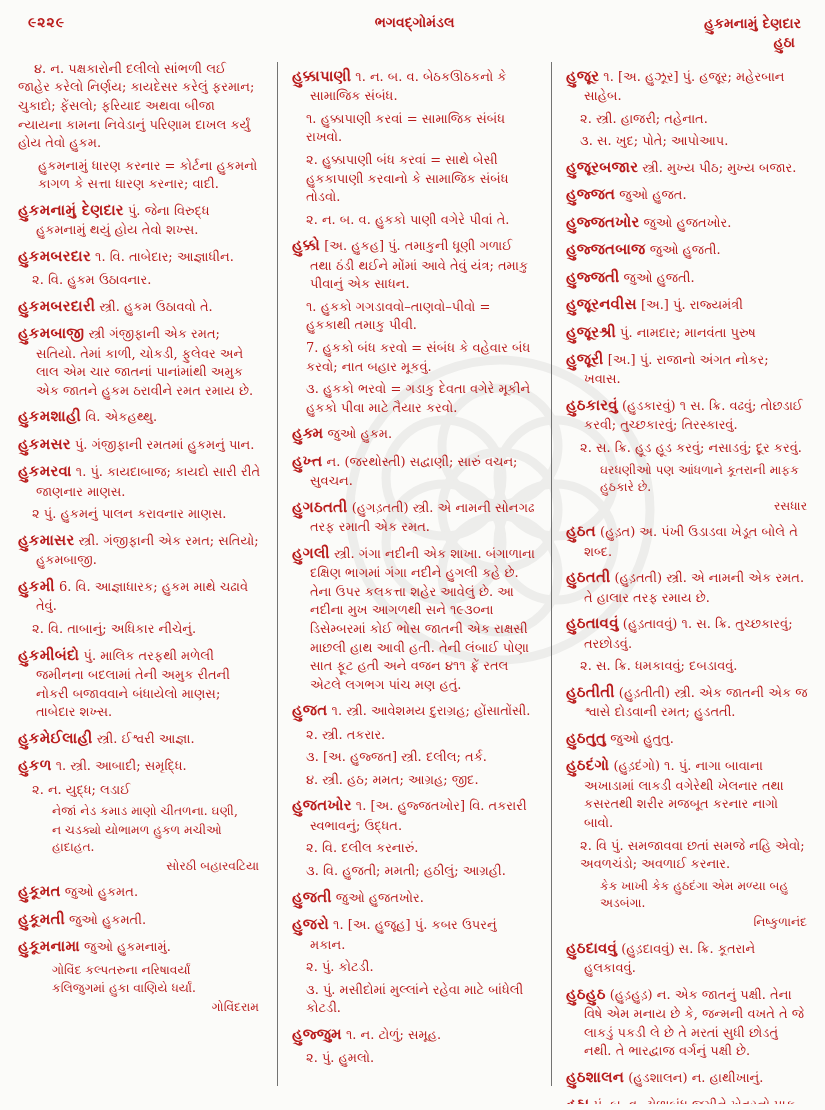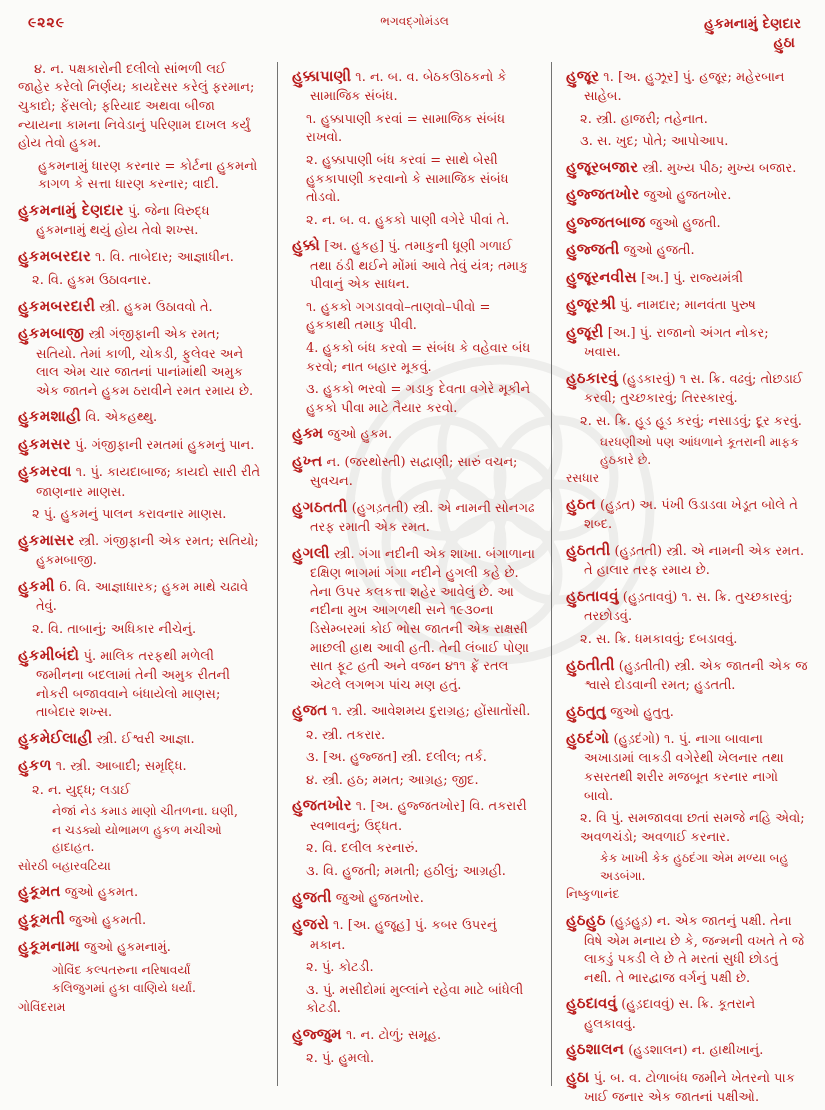--- a/index.html
+++ b/index.html
@@ -12,21 +12,21 @@
     font-family:"DejaVu Serif","Liberation Serif",serif;
     overflow:hidden;
     box-sizing:border-box;
   }
   .page-header {
     position:relative; z-index:2;
     display:flex; justify-content:space-between; align-items:flex-start;
     padding:14px 24px 2px 28px;
   }
   .hdr-pageno { font-size:14px; font-weight:bold; letter-spacing:1px; }
-  .hdr-title  { font-size:12px; font-weight:normal; margin-left:60px; }
+  .hdr-title  { font-size:14px; font-weight:bold; margin-left:60px; }
   .hdr-guide  { text-align:right; line-height:1.35; }
   .hdr-guide .gw-top    { font-size:14px; font-weight:bold; display:block; }
   .hdr-guide .gw-bottom { font-size:14px; font-weight:bold; display:block; padding-right:6px; }
 
   .page-body {
     position:relative; z-index:1;
     display:flex;
     padding:6px 8px 0 12px;
     height:1044px;
     gap:8px;
@@ -44,21 +44,21 @@
     margin:2px 0 18px 0;
   }
 
   
   .para { margin:4px 0; }
   .para-cont  { padding-left:0; text-indent:16px; margin-top:0; }
   .para-entry { padding-left:18px; text-indent:-18px; margin-top:6px; }
   .para-sub   { padding-left:14px; margin:4px 0; }
   .para-idiom { padding-left:20px; margin:4px 0; }
   .para-verse { padding-left:34px; margin:1px 0; font-size:12.3px; }
-  .para-attr  { text-align:left; font-size:12.3px; margin:0 2px 6px 0; }
+  .para-attr  { text-align:right; font-size:12.3px; margin:0 2px 6px 0; }
   .headword   { font-weight:bold; font-size:15px; letter-spacing:.2px; }
 
   
   .watermark {
     position:absolute; z-index:0; left:330px; top:330px;
     pointer-events:none;
   }
 </style>
 </head>
 <body>
@@ -118,21 +118,21 @@
         <div class="para para-attr"><span>ગોવિંદરામ</span></div>
       </div>
     <div class="divider"></div>
     <div class="col">
         <div class="para para-entry"><span class="headword">હુક્કાપાણી</span> <span>૧. ન. બ. વ. બેઠકઊઠકનો કે સામાજિક સંબંધ.</span></div>
         <div class="para para-sub"><span>૧. હુક્કાપાણી કરવાં = સામાજિક સંબંધ રાખવો.</span></div>
         <div class="para para-sub"><span>૨. હુક્કાપાણી બંધ કરવાં = સાથે બેસી હુકકાપાણી કરવાનો કે સામાજિક સંબંધ તોડવો.</span></div>
         <div class="para para-sub"><span>૨. ન. બ. વ. હુકકો પાણી વગેરે પીવાં તે.</span></div>
         <div class="para para-entry"><span class="headword">હુક્કો</span> <span>[અ. હુકહ] પું. તમાકુની ધૂણી ગળાઈ તથા ઠંડી થઈને મોંમાં આવે તેવું યંત્ર; તમાકુ પીવાનું એક સાધન.</span></div>
         <div class="para para-sub"><span>૧. હુકકો ગગડાવવો–તાણવો–પીવો = હુકકાથી તમાકુ પીવી.</span></div>
-        <div class="para para-sub"><span>4. હુકકો બંધ કરવો = સંબંધ કે વહેવાર બંધ કરવો; નાત બહાર મૂકવું.</span></div>
+        <div class="para para-sub"><span>7. હુકકો બંધ કરવો = સંબંધ કે વહેવાર બંધ કરવો; નાત બહાર મૂકવું.</span></div>
         <div class="para para-sub"><span>૩. હુકકો ભરવો = ગડાકુ દેવતા વગેરે મૂકીને હુકકો પીવા માટે તૈયાર કરવો.</span></div>
         <div class="para para-entry"><span class="headword">હુક્મ</span> <span>જુઓ હુકમ.</span></div>
         <div class="para para-entry"><span class="headword">હુખ્ત</span> <span>ન. (જરથોસ્તી) સદ્વાણી; સારું વચન; સુવચન.</span></div>
         <div class="para para-entry"><span class="headword">હુગઠતતી</span> <span>(હુગડ઼તતી) સ્ત્રી. એ નામની સોનગઢ તરફ રમાતી એક રમત.</span></div>
         <div class="para para-entry"><span class="headword">હુગલી</span> <span>સ્ત્રી. ગંગા નદીની એક શાખા. બંગાળાના દક્ષિણ ભાગમાં ગંગા નદીને હુગલી કહે છે. તેના ઉપર કલકત્તા શહેર આવેલું છે. આ નદીના મુખ આગળથી સને ૧૯૩૦ના ડિસેમ્બરમાં કોઈ ભોસ જાતની એક રાક્ષસી માછલી હાથ આવી હતી. તેની લંબાઈ પોણા સાત ફૂટ હતી અને વજન ૪૧૧ ફ્રેં રતલ એટલે લગભગ પાંચ મણ હતું.</span></div>
         <div class="para para-entry"><span class="headword">હુજત</span> <span>૧. સ્ત્રી. આવેશમય દુરાગ્રહ; હોંસાતોંસી.</span></div>
         <div class="para para-sub"><span>૨. સ્ત્રી. તકરાર.</span></div>
         <div class="para para-sub"><span>૩. [અ. હુજ્જત] સ્ત્રી. દલીલ; તર્ક.</span></div>
         <div class="para para-sub"><span>૪. સ્ત્રી. હઠ; મમત; આગ્રહ; જીદ.</span></div>
         <div class="para para-entry"><span class="headword">હુજતખોર</span> <span>૧. [અ. હુજ્જતખોર] વિ. તકરારી સ્વભાવનું; ઉદ્ધત.</span></div>
@@ -144,41 +144,42 @@
         <div class="para para-sub"><span>૩. પું. મસીદોમાં મુલ્લાંને રહેવા માટે બાંધેલી કોટડી.</span></div>
         <div class="para para-entry"><span class="headword">હુજ્જુમ</span> <span>૧. ન. ટોળું; સમૂહ.</span></div>
         <div class="para para-sub"><span>૨. પું. હુમલો.</span></div>
       </div>
     <div class="divider"></div>
     <div class="col">
         <div class="para para-entry"><span class="headword">હુજૂર</span> <span>૧. [અ. હુઝૂર] પું. હજૂર; મહેરબાન સાહેબ.</span></div>
         <div class="para para-sub"><span>૨. સ્ત્રી. હાજરી; તહેનાત.</span></div>
         <div class="para para-sub"><span>૩. સ. ખુદ; પોતે; આપોઆપ.</span></div>
         <div class="para para-entry"><span class="headword">હુજૂરબજાર</span> <span>સ્ત્રી. મુખ્ય પીઠ; મુખ્ય બજાર.</span></div>
+        <div class="para para-entry"><span class="headword">હુજ્જત</span> <span>જુઓ હુજત.</span></div>
         <div class="para para-entry"><span class="headword">હુજ્જતખોર</span> <span>જુઓ હુજતખોર.</span></div>
         <div class="para para-entry"><span class="headword">હુજ્જતબાજ</span> <span>જુઓ હુજતી.</span></div>
         <div class="para para-entry"><span class="headword">હુજ્જતી</span> <span>જુઓ હુજતી.</span></div>
         <div class="para para-entry"><span class="headword">હુજૂરનવીસ</span> <span>[અ.] પું. રાજ્યમંત્રી</span></div>
         <div class="para para-entry"><span class="headword">હુજૂરશ્રી</span> <span>પું. નામદાર; માનવંતા પુરુષ</span></div>
         <div class="para para-entry"><span class="headword">હુજૂરી</span> <span>[અ.] પું. રાજાનો અંગત નોકર; ખવાસ.</span></div>
         <div class="para para-entry"><span class="headword">હુઠકારવું</span> <span>(હુડકારવું) ૧ સ. ક્રિ. વઢવું; તોછડાઈ કરવી; તુચ્છકારવું; તિરસ્કારવું.</span></div>
         <div class="para para-sub"><span>૨. સ. ક્રિ. હૂડ હૂડ કરવું; નસાડવું; દૂર કરવું.</span></div>
         <div class="para para-verse"><span>ઘરધણીઓ પણ આંધળાને કૂતરાની માફક હુઠકારે છે.</span></div>
         <div class="para para-attr"><span>રસધાર</span></div>
         <div class="para para-entry"><span class="headword">હુઠત</span> <span>(હુડ઼ત) અ. પંખી ઉડાડવા ખેડૂત બોલે તે શબ્દ.</span></div>
         <div class="para para-entry"><span class="headword">હુઠતતી</span> <span>(હુડ઼તતી) સ્ત્રી. એ નામની એક રમત. તે હાલાર તરફ રમાય છે.</span></div>
         <div class="para para-entry"><span class="headword">હુઠતાવવું</span> <span>(હુડ઼તાવવું) ૧. સ. ક્રિ. તુચ્છકારવું; તરછોડવું.</span></div>
         <div class="para para-sub"><span>૨. સ. ક્રિ. ધમકાવવું; દબડાવવું.</span></div>
         <div class="para para-entry"><span class="headword">હુઠતીતી</span> <span>(હુડ઼તીતી) સ્ત્રી. એક જાતની એક જ શ્વાસે દોડવાની રમત; હુડતતી.</span></div>
         <div class="para para-entry"><span class="headword">હુઠતુતુ</span> <span>જુઓ હુતુતુ.</span></div>
         <div class="para para-entry"><span class="headword">હુઠદંગો</span> <span>(હુડ઼દંગો) ૧. પું. નાગા બાવાના અખાડામાં લાકડી વગેરેથી ખેલનાર તથા કસરતથી શરીર મજબૂત કરનાર નાગો બાવો.</span></div>
         <div class="para para-sub"><span>૨. વિ પું. સમજાવવા છતાં સમજે નહિ એવો; અવળચંડો; અવળાઈ કરનાર.</span></div>
         <div class="para para-verse"><span>કેક ખાખી કેક હુઠદંગા એમ મળ્યા બહુ અડબંગા.</span></div>
         <div class="para para-attr"><span>નિષ્કુળાનંદ</span></div>
+        <div class="para para-entry"><span class="headword">હુઠદાવવું</span> <span>(હુડ઼દાવવું) સ. ક્રિ. કૂતરાને હુલકાવવું.</span></div>
         <div class="para para-entry"><span class="headword">હુઠહુઠ</span> <span>(હુડ઼હુડ઼) ન. એક જાતનું પક્ષી. તેના વિષે એમ મનાય છે કે, જન્મની વખતે તે જે લાકડું પકડી લે છે તે મરતાં સુધી છોડતું નથી. તે ભારદ્વાજ વર્ગનું પક્ષી છે.</span></div>
-        <div class="para para-entry"><span class="headword">હુઠદાવવું</span> <span>(હુડ઼દાવવું) સ. ક્રિ. કૂતરાને હુલકાવવું.</span></div>
         <div class="para para-entry"><span class="headword">હુઠશાલન</span> <span>(હુડશાલન) ન. હાથીખાનું.</span></div>
         <div class="para para-entry"><span class="headword">હુઠા</span> <span>પું. બ. વ. ટોળાબંધ જમીને ખેતરનો પાક ખાઈ જનાર એક જાતનાં પક્ષીઓ.</span></div>
         <div class="para para-verse"><span>ઊભો ઊભો ઓફઝુ ફેરવે, હાંકે હુઠા હો હો કરે.</span></div>
       </div>
   </div>
 
 </div>
 
 </body></html>

